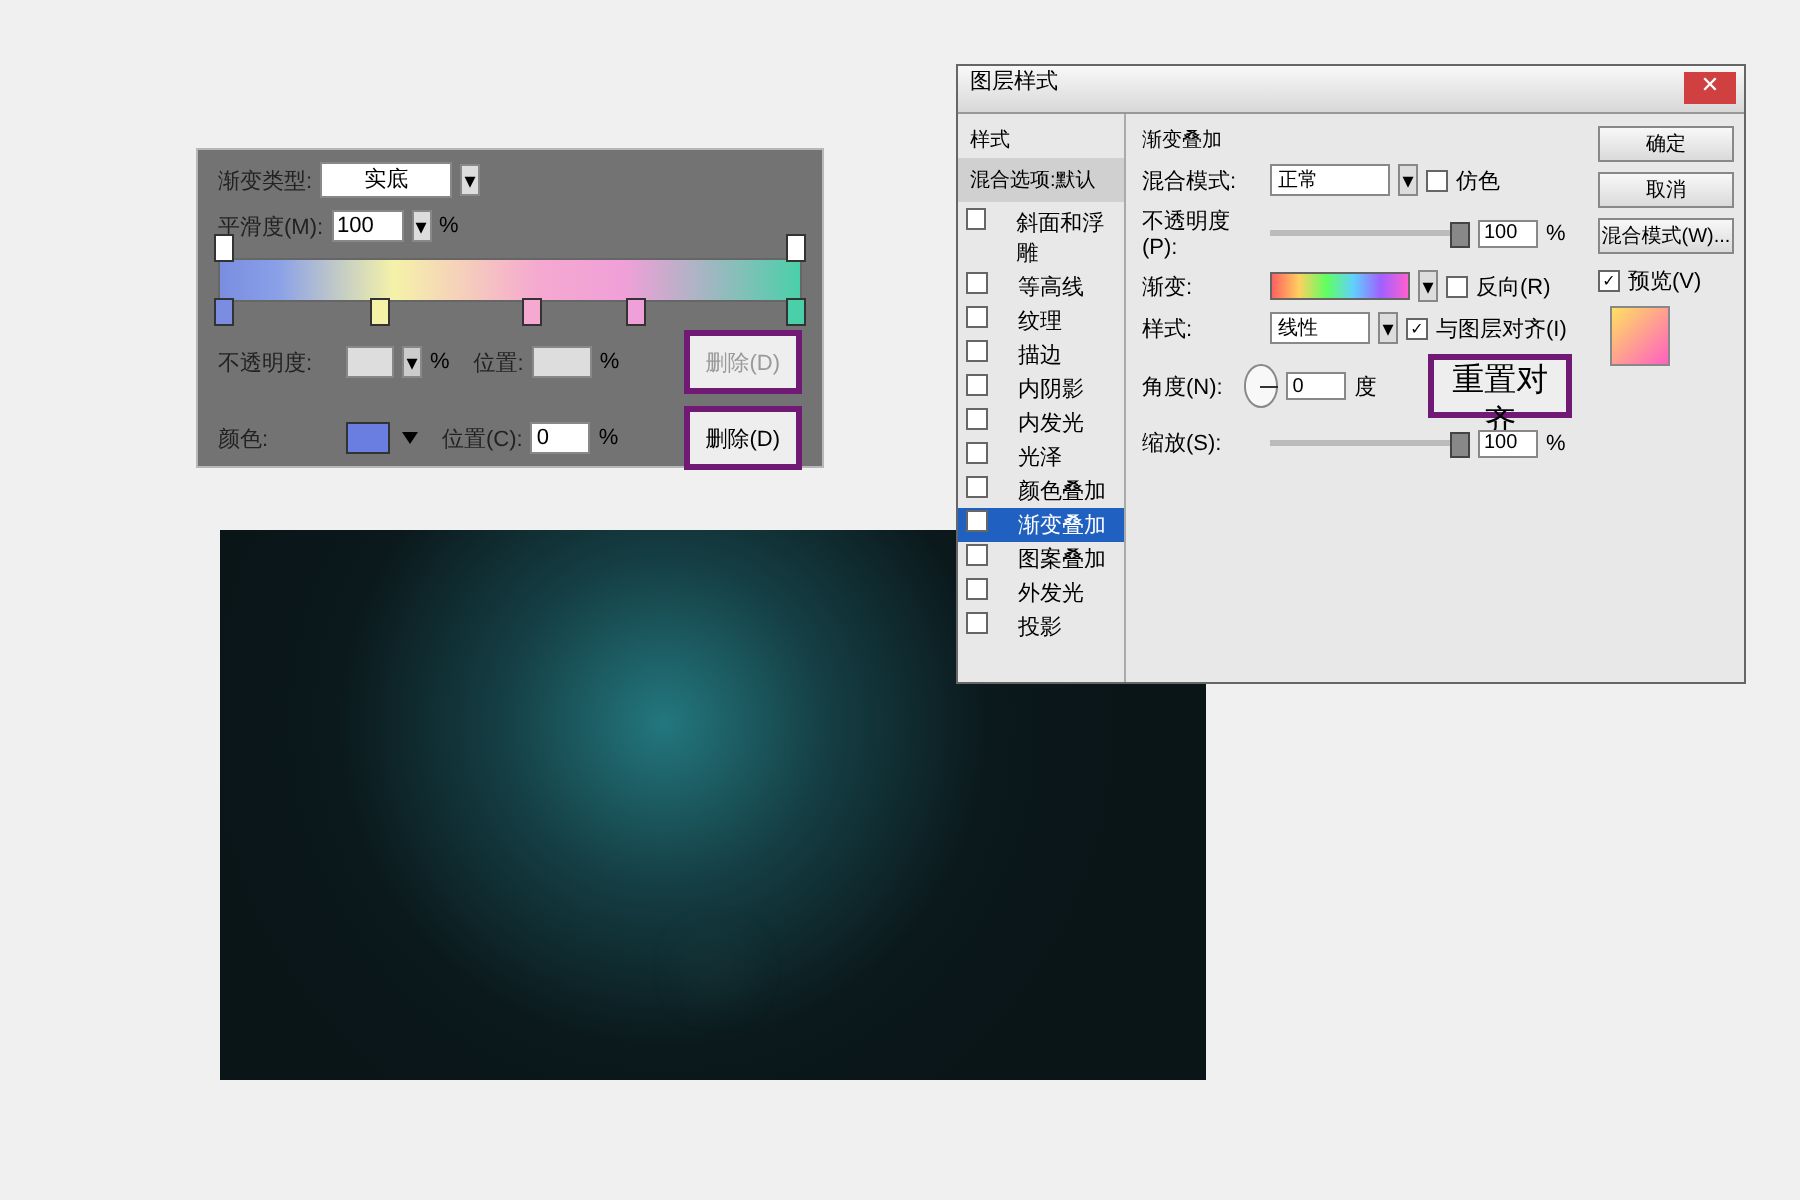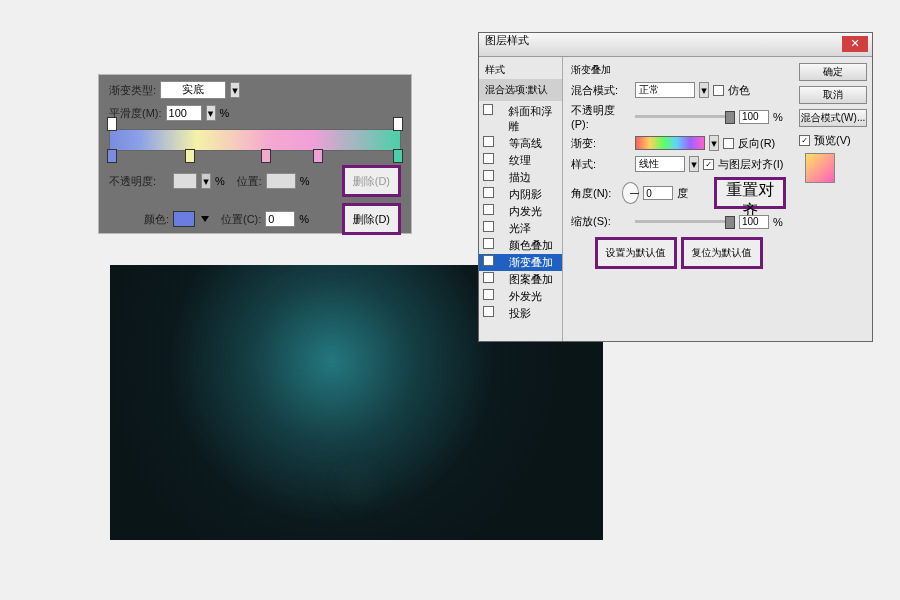--- a/index.html
+++ b/index.html
@@ -79,21 +79,21 @@
     <span class="ge-label" style="width:60px">不透明度:</span>
     <input class="ge-input" disabled="" style="width: 24px; background: rgb(221, 221, 221);">
     <span class="ge-dd" style="background:#ccc">▾</span>
     <span>%</span>
     <span class="ge-label" style="margin-left:8px">位置:</span>
     <input class="ge-input" disabled="" style="width: 30px; background: rgb(221, 221, 221);">
     <span>%</span>
     <button class="ge-btn" disabled="" style="margin-left:auto;color:#999">删除(D)</button>
   </div>
   <div class="ge-row">
-    <span class="ge-label" style="width:60px;text-align:right">颜色:</span>
+    <span class="ge-label" style="width:60px;">颜色:</span>
     <span class="swatch" style="background:#6a7de0"></span>
     <span class="tri"></span>
     <span class="ge-label" style="margin-left:8px">位置(C):</span>
     <input class="ge-input" style="width: 30px;" value="0">
     <span>%</span>
     <button class="ge-btn" style="margin-left:auto">删除(D)</button>
   </div>
 </div>
 
 <div class="preview">
@@ -197,24 +197,20 @@
         <div class="ls-dial"></div>
         <input class="ls-num" value="0" style="">
         <span>度</span>
         <button class="ge-btn" style="font-size:16px;margin-left:22px">重置对齐</button>
       </div>
       <div class="ls-row">
         <span class="ls-rlabel">缩放(S):</span>
         <div class="ls-slider"></div>
         <input class="ls-num" value="100" style="">
         <span>%</span>
-      </div>
-      <div class="ls-row" style="justify-content:center;margin-top:8px">
-        <button class="ge-btn" style="font-size:10px">设置为默认值</button>
-        <button class="ge-btn" style="font-size:10px">复位为默认值</button>
       </div>
     </div>
     <div class="ls-col3">
       <button class="ls-rbtn">确定</button>
       <button class="ls-rbtn">取消</button>
       <button class="ls-rbtn">混合模式(W)...</button>
       <div class="ls-row" style="margin-top:6px">
         <span class="ls-chk">✓</span>
         <span>预览(V)</span>
       </div>

